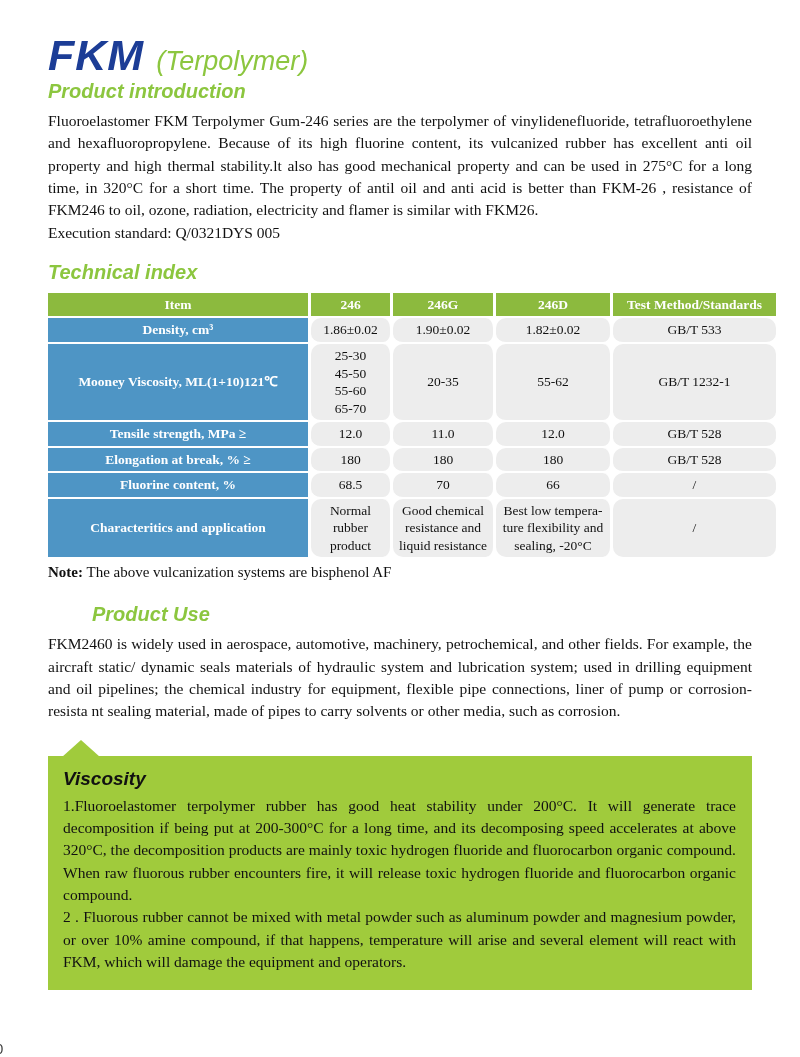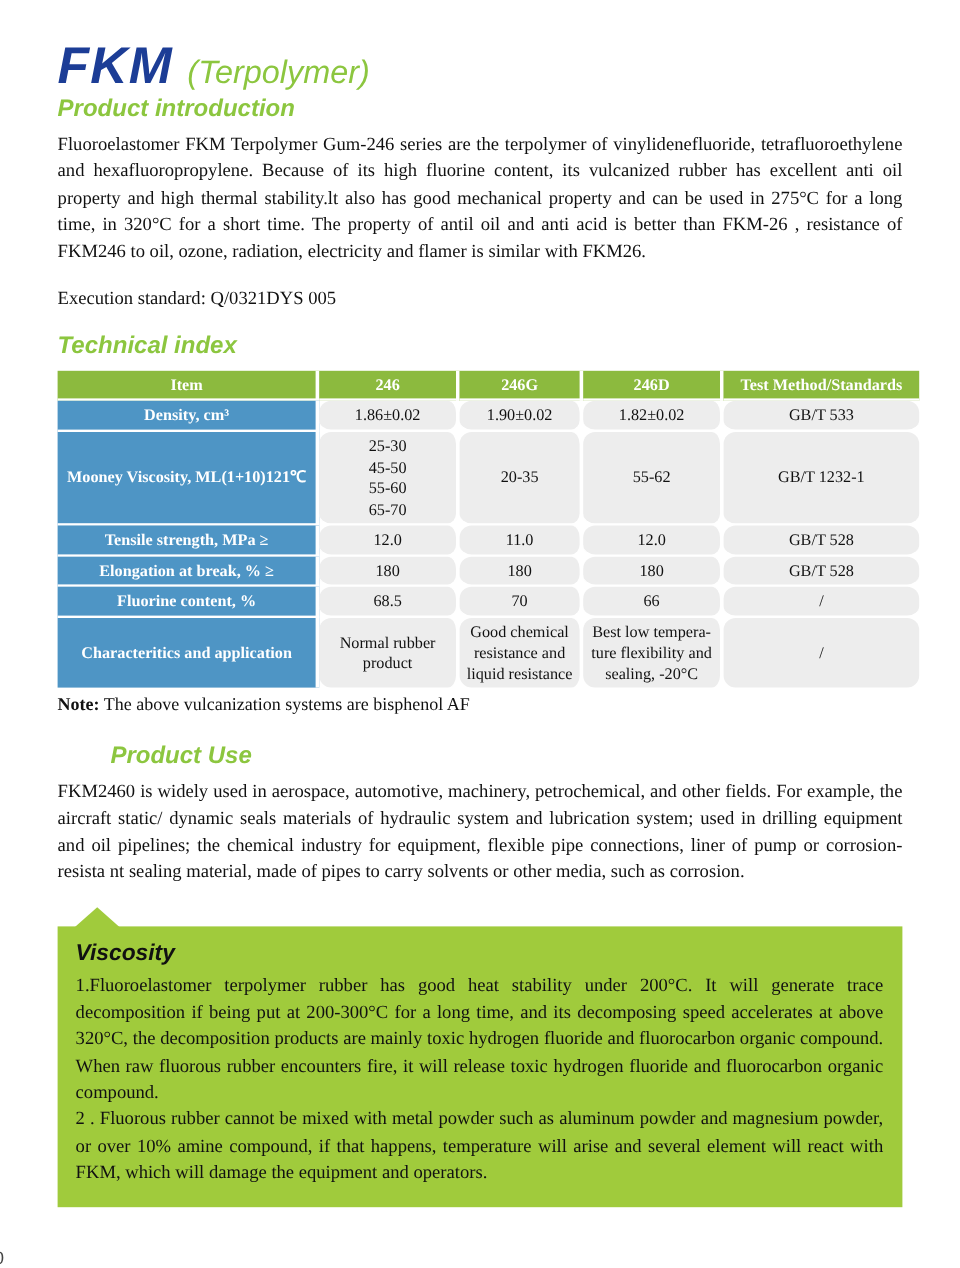--- a/index.html
+++ b/index.html
@@ -37,42 +37,42 @@
   }
   .h-intro   { }
   .h-tech    { margin-top: 17px; }
   .h-use     { margin-top: 22px; margin-left: 44px; }
   
   .para {
     font-size: 15.5px; line-height: 1.44;
     text-align: justify;
     margin-top: 7px;
   }
-  .plain { text-align: left; margin-top: 16px; }
+  .plain { text-align: left; margin-top: 0; }
   
   .tech-table {
     border-collapse: separate; border-spacing: 0;
     table-layout: fixed; width: 704px;
     margin-top: 9px;
     font-size: 13.5px; line-height: 1.3;
   }
   .tech-table th, .tech-table td {
     border-right: 3px solid #ffffff;
     border-bottom: 2px solid #ffffff;
     text-align: center; vertical-align: middle;
     padding: 3px 4px;
   }
   .tech-table th:last-child, .tech-table td:last-child { border-right: none; }
   .tech-table tr:last-child td { border-bottom: none; }
   .tech-table th {
     background: var(--table_header_green, #8cba3e);
     color: #ffffff; font-weight: bold; height: 23px;
   }
-  .c-item   { width: 218px; }
-  .c-246    { width: 117px; }
+  .c-item   { width: 263px; }
+  .c-246    { width: 82px; }
   .c-246g   { width: 103px; }
   .c-246d   { width: 117px; }
   .c-method { width: 163px; }
   .item-cell {
     background: var(--item_blue, #4e95c5);
     color: #ffffff; font-weight: bold;
   }
   .val-cell { background: var(--cell_gray, #ededed); white-space: pre-line; border-radius: 10px; }
   .row-1line  td { height: 25px; }
   .row-mooney td { height: 68px; }

